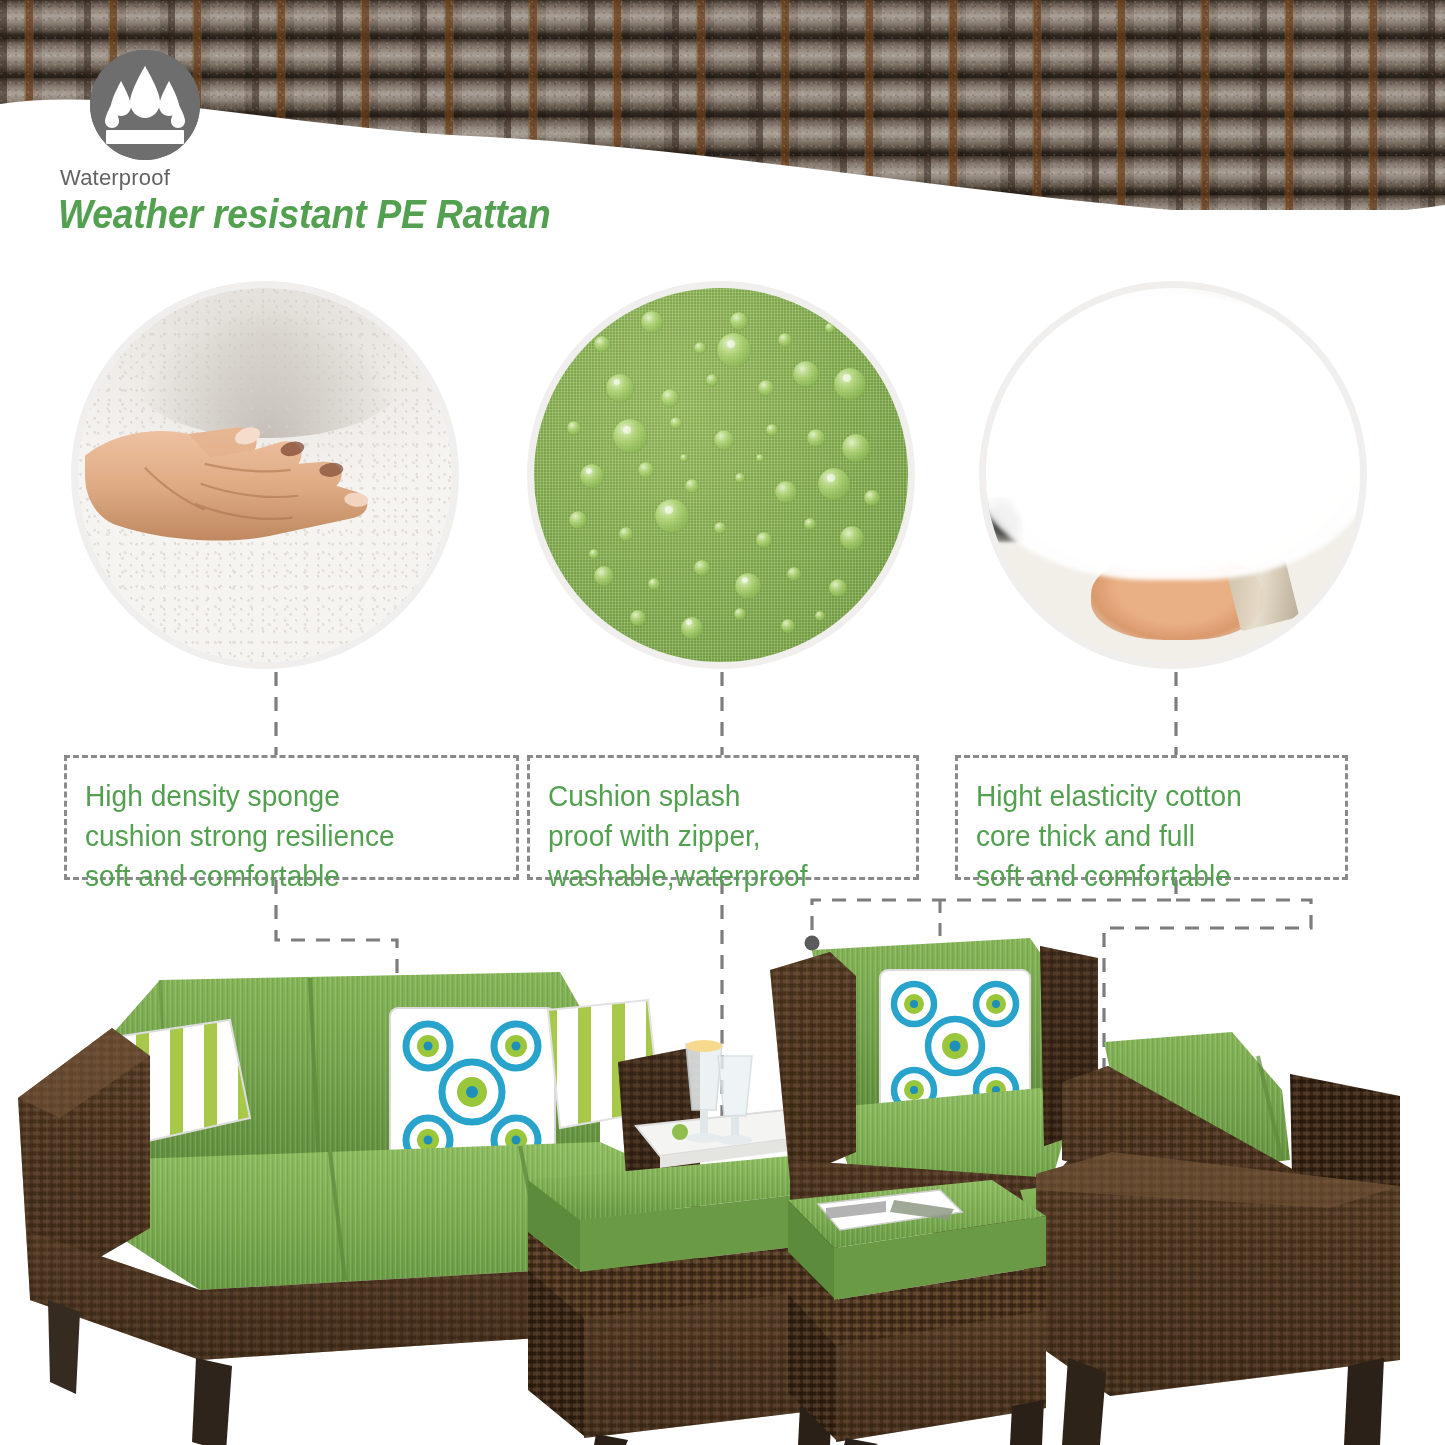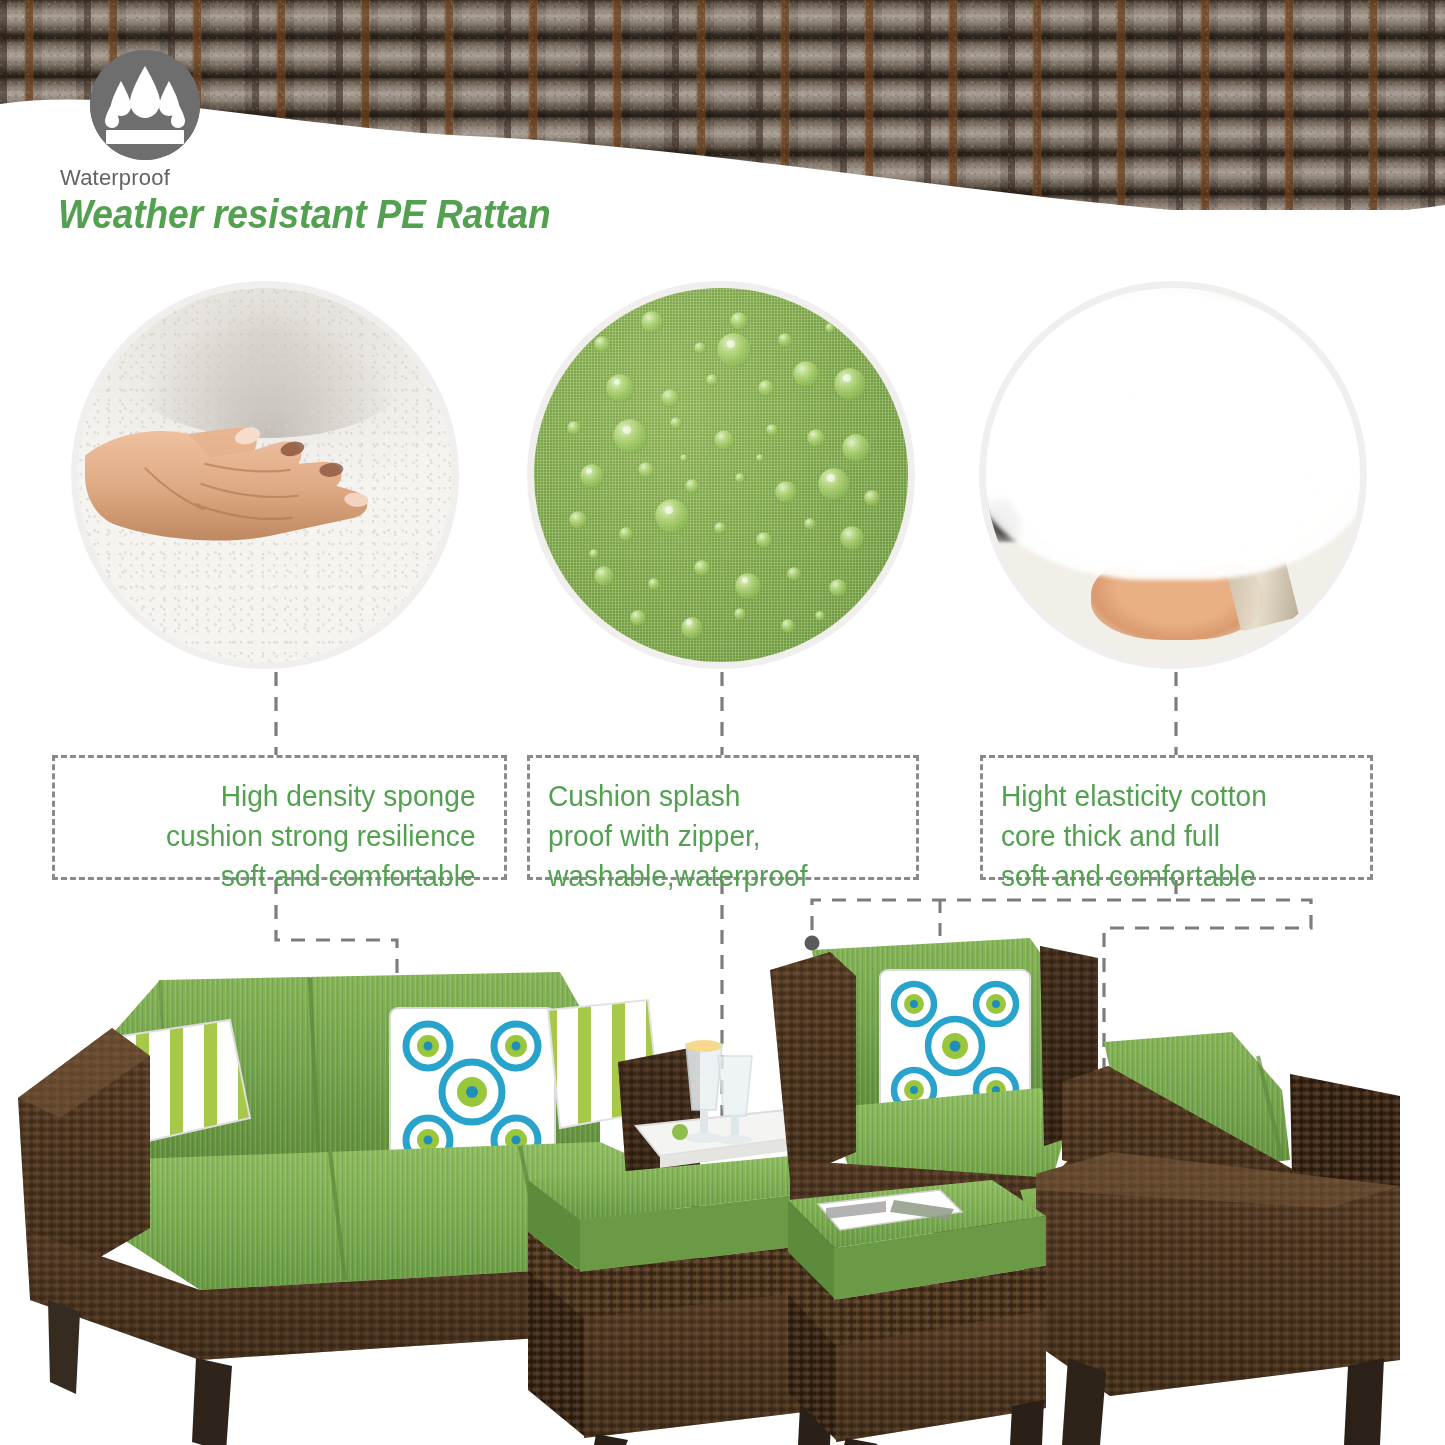--- a/index.html
+++ b/index.html
@@ -105,23 +105,23 @@
      background:linear-gradient(110deg,#cfc3ae,#e6ddcb 45%,#b8ab93);border-radius:4px;
      transform:rotate(-14deg);opacity:.95;}
   .cotton .darkL{position:absolute;left:0%;top:56%;width:10%;height:12%;
      background:radial-gradient(ellipse at 50% 50%, #3a3a38 0 40%, rgba(58,58,56,0) 100%);filter:blur(1.5px);}
 
   
   .callout{position:absolute;border:3px dashed #8a8a8a;box-sizing:border-box;
       color:#52a050;font-size:29px;line-height:1.38;padding:18px 16px 0 18px;
       background:#fff;}
   .callout .ln{white-space:nowrap;transform:scaleX(.97);transform-origin:left center;}
-  #callout-sponge{left:52px;top:755px;width:455px;height:125px;text-align:right;}
+  #callout-sponge{left:64px;top:755px;width:455px;height:125px;}
   #callout-splash{left:527px;top:755px;width:392px;height:125px;}
-  #callout-cotton{left:980px;top:755px;width:393px;height:125px;}
+  #callout-cotton{left:955px;top:755px;width:393px;height:125px;}
 
   
   #connectors{position:absolute;left:0;top:0;width:1445px;height:1445px;pointer-events:none;}
 
   
   #furniture{position:absolute;left:0;top:860px;width:1445px;height:585px;}
 </style>
 </head>
 <body>
 

